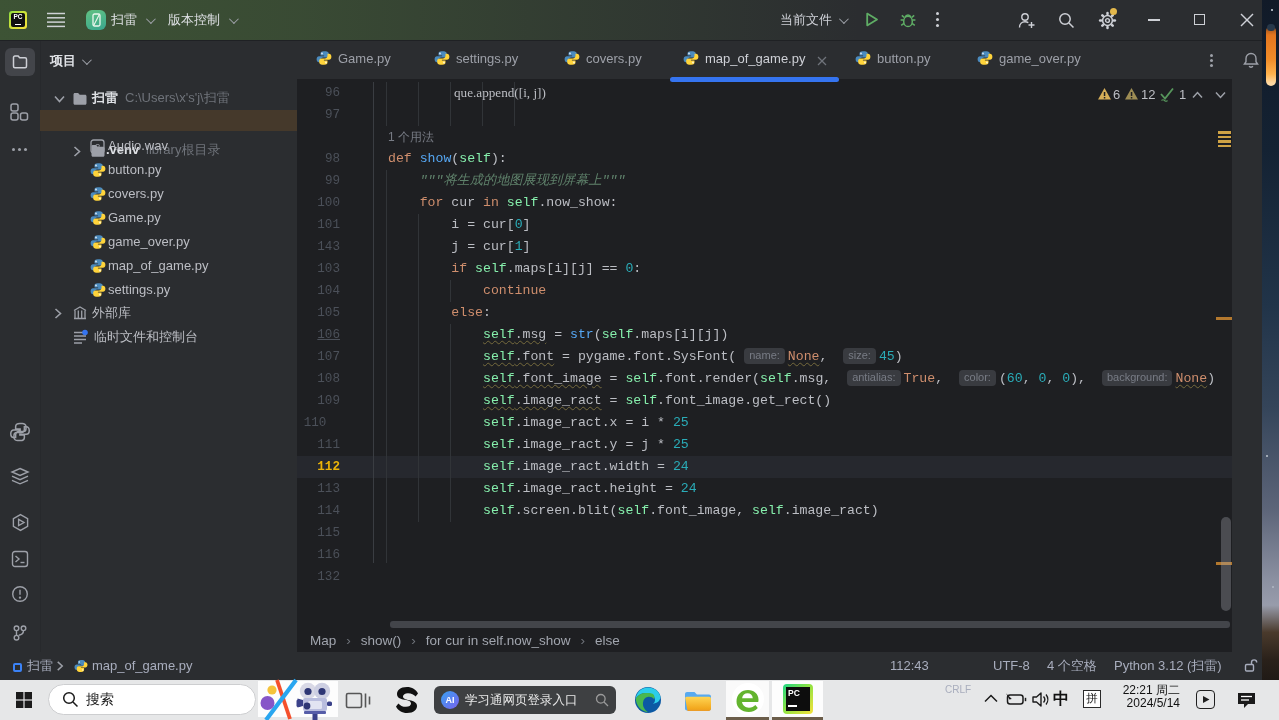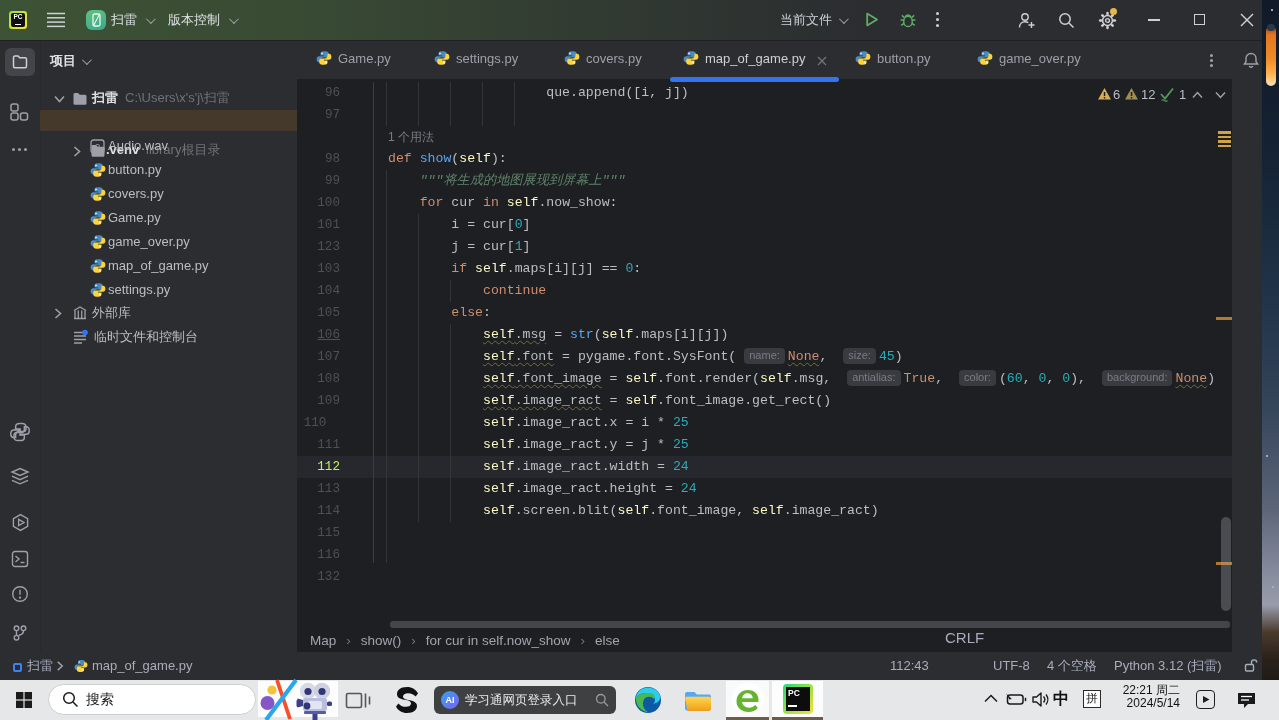--- a/index.html
+++ b/index.html
@@ -21,21 +21,21 @@
   #taskbar { left:0; top:680px; width:1279px; height:40px; background:#e6e7e8; }
   
   .tbtxt { position:absolute; color:#DFE1E5; font-size:13px; line-height:40px; height:40px; }
   .chev { display:inline-block; width:7px; height:7px; border-right:1.6px solid #9DA0A8; border-bottom:1.6px solid #9DA0A8; transform:rotate(45deg) translateY(-2px); margin-left:7px; }
   
   .tab { position:absolute; top:40px; height:39px; line-height:38px; font-size:13px; color:#9DA0A8; }
   .tab .ticon { display:inline-block; vertical-align:-3px; margin-right:6px; }
   
   .cl { position:absolute; left:388px; height:22px; font-family:"Liberation Mono", monospace; font-size:13.2px; line-height:22px; white-space:pre; color:#BCBEC4; }
   .ln { position:absolute; left:290px; width:50px; text-align:right; font-family:"Liberation Mono", monospace; font-size:12.6px; line-height:22px; color:#4B5059; }
-  .kw { color:#CF8E6D; } .fn { color:#56A8F5; } .slf { color:#fef9c3; }
+  .kw { color:#CF8E6D; } .fn { color:#56A8F5; } .slf { color:#86efac; }
   .num { color:#2AACB8; } .doc { color:#5F826B; font-style:italic; }
   .wav { text-decoration:underline; text-decoration-style:wavy; text-decoration-color:#756A3C; text-decoration-thickness:1px; text-underline-offset:2px; }
   .chip { display:inline-block; background:#393B40; color:#787C85; font-family:"Liberation Sans",sans-serif; font-size:11px; line-height:15px; height:16px; border-radius:4px; padding:0 5px; vertical-align:1px; margin-left:8px; margin-right:3px; }
   .guide { position:absolute; width:1px; background:#313438; }
   
   .trow { position:absolute; left:40px; width:257px; height:24px; line-height:24px; font-size:13px; color:#BCBEC4; white-space:nowrap; }
   .dim { color:#6F737A; }
 </style>
 </head>
 <body>
@@ -174,37 +174,37 @@
 <div class="guide" style="left:449.5px;top:280px;height:22px;"></div>
 <div class="guide" style="left:449.5px;top:324px;height:198px;"></div>
 <div class="guide" style="left:481.5px;top:82px;height:44px;"></div>
 <div class="guide" style="left:513.5px;top:82px;height:44px;"></div>
 <div class="ln" style="top:82px;">96</div>
 <div class="ln" style="top:104px;">97</div>
 <div class="ln" style="top:148px;">98</div>
 <div class="ln" style="top:170px;">99</div>
 <div class="ln" style="top:192px;">100</div>
 <div class="ln" style="top:214px;">101</div>
-<div class="ln" style="top:236px;">123</div>
+<div class="ln" style="top:236px;">143</div>
 <div class="ln" style="top:258px;">103</div>
 <div class="ln" style="top:280px;">104</div>
 <div class="ln" style="top:302px;">105</div>
 <div class="ln" style="top:324px;text-decoration:underline;">106</div>
 <div class="ln" style="top:346px;">107</div>
 <div class="ln" style="top:368px;">108</div>
 <div class="ln" style="top:390px;">109</div>
 <div class="ln" style="top:412px;text-align:center;">110</div>
 <div class="ln" style="top:434px;">111</div>
-<div class="ln" style="top:456px;color:#bef264;">112</div>
+<div class="ln" style="top:456px;color:#eab308;font-weight:bold;">112</div>
 <div class="ln" style="top:478px;">113</div>
 <div class="ln" style="top:500px;">114</div>
 <div class="ln" style="top:522px;">115</div>
 <div class="ln" style="top:544px;">116</div>
 <div class="ln" style="top:566px;">132</div>
-<div class="cl" style="top:82px;">                    que.append([i, j])</div>
+<div class="cl" style="top:82px;font-family:Liberation Serif, serif;">                    que.append([i, j])</div>
 <div class="abs" style="left:388px;top:126px;height:22px;font-size:12px;line-height:22px;color:#787C85;">1 个用法</div>
 <div class="cl" style="top:148px;"><span class="kw">def</span> <span class="fn">show</span>(<span class="slf">self</span>):</div>
 <div class="cl" style="top:170px;">    <span class="doc">"""将生成的地图展现到屏幕上"""</span></div>
 <div class="cl" style="top:192px;">    <span class="kw">for</span> cur <span class="kw">in</span> <span class="slf">self</span>.now_show:</div>
 <div class="cl" style="top:214px;">        i = cur[<span class="num">0</span>]</div>
 <div class="cl" style="top:236px;">        j = cur[<span class="num">1</span>]</div>
 <div class="cl" style="top:258px;">        <span class="kw">if</span> <span class="slf">self</span>.maps[i][j] == <span class="num">0</span>:</div>
 <div class="cl" style="top:280px;">            <span class="kw">continue</span></div>
 <div class="cl" style="top:302px;">        <span class="kw">else</span>:</div>
 <div class="cl" style="top:324px;">            <span class="wav"><span class="slf">self</span>.msg</span> = <span class="fn">str</span>(<span class="slf">self</span>.maps[i][j])</div>
@@ -383,21 +383,21 @@
 <div class="abs" style="left:13px;top:663px;width:9px;height:9px;border:2px solid #3B82F6;border-radius:2px;"></div>
 <div class="abs" style="left:27px;top:652px;height:28px;line-height:28px;font-size:13px;color:#A8ADBD;">扫雷</div>
 <svg class="abs" style="left:56px;top:661px;" width="8" height="10" viewBox="0 0 8 11">
     <use href="#chevR"></use>
   </svg>
 <svg class="abs" style="left:74px;top:659px;" width="14" height="14" viewBox="0 0 16 16">
     <use href="#pyicon"></use>
   </svg>
 <div class="abs" style="left:92px;top:652px;height:28px;line-height:28px;font-size:13px;color:#A8ADBD;">map_of_game.py</div>
 <div class="abs" style="left:890px;top:652px;height:28px;line-height:28px;font-size:13px;color:#A8ADBD;">112:43</div>
-<div class="abs" style="left:945px;top:624px;height:28px;line-height:28px;font-size:15px;color:#A8ADBD;">CRLF</div>
+<div class="abs" style="left:945px;top:676px;height:28px;line-height:28px;font-size:10px;color:#A8ADBD;">CRLF</div>
 <div class="abs" style="left:993px;top:652px;height:28px;line-height:28px;font-size:13px;color:#A8ADBD;">UTF-8</div>
 <div class="abs" style="left:1047px;top:652px;height:28px;line-height:28px;font-size:13px;color:#A8ADBD;">4 个空格</div>
 <div class="abs" style="left:1114px;top:652px;height:28px;line-height:28px;font-size:13px;color:#A8ADBD;">Python 3.12 (扫雷)</div>
 <svg class="abs" style="left:1243px;top:658px;" width="15" height="15" viewBox="0 0 15 15">
     <g fill="none" stroke="#A8ADBD" stroke-width="1.4">
       <rect x="2.5" y="6.5" width="8" height="6.5" rx="1.2"></rect>
       <path d="M8.5 6.5 V4.5 a2.6 2.6 0 0 1 5.2 0"></path>
     </g>
   </svg>
 

